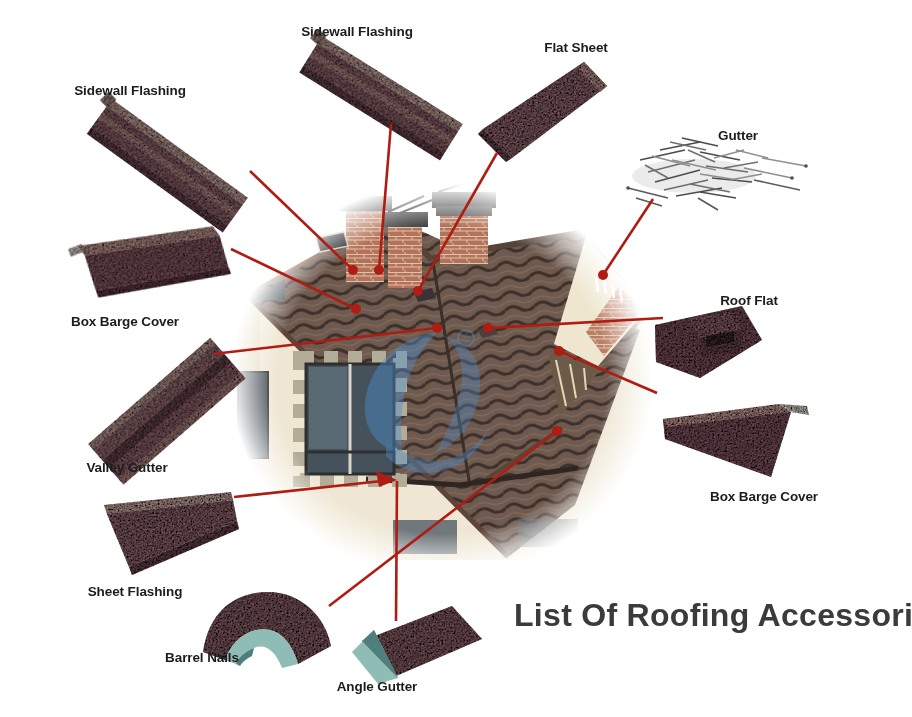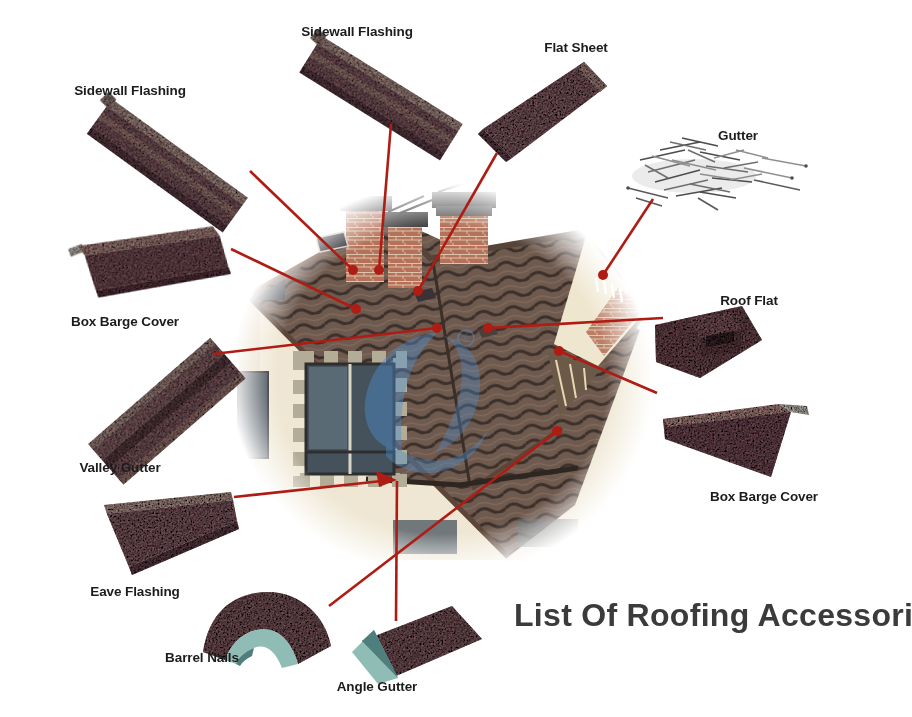--- a/index.html
+++ b/index.html
@@ -274,20 +274,20 @@
     <polygon points="397,480 376,471 379,487"></polygon>
   </g>
 </svg>
 
   <div class="lbl" style="left:130px;top:83px">Sidewall Flashing</div>
   <div class="lbl" style="left:357px;top:24px">Sidewall Flashing</div>
   <div class="lbl" style="left:576px;top:40px">Flat Sheet</div>
   <div class="lbl" style="left:738px;top:128px">Gutter</div>
   <div class="lbl" style="left:749px;top:293px">Roof Flat</div>
   <div class="lbl" style="left:125px;top:314px">Box Barge Cover</div>
-  <div class="lbl" style="left:120px;top:460px">Valley Gutter</div>
-  <div class="lbl" style="left:135px;top:584px">Eave Flashing</div>
+  <div class="lbl" style="left:127px;top:460px">Valley Gutter</div>
+  <div class="lbl" style="left:135px;top:584px">Sheet Flashing</div>
   <div class="lbl" style="left:202px;top:650px">Barrel Nails</div>
   <div class="lbl" style="left:377px;top:679px">Angle Gutter</div>
   <div class="lbl" style="left:764px;top:489px">Box Barge Cover</div>
 
   <div class="title">List Of Roofing Accessories</div>
 </div>
 
 </body></html>

